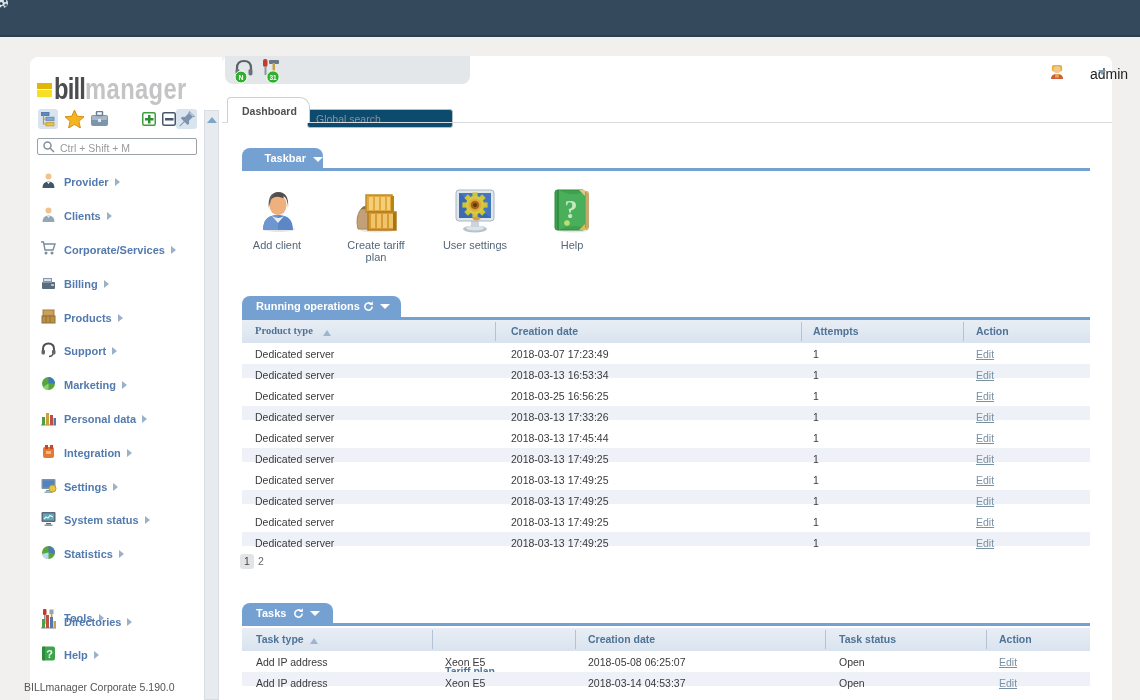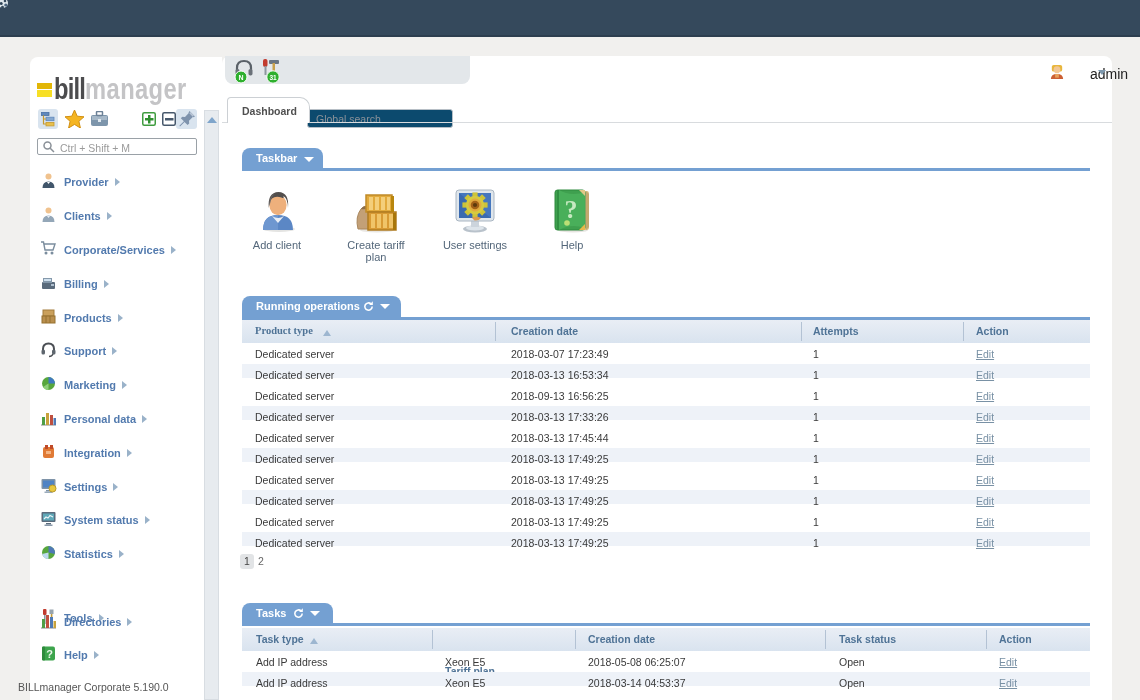--- a/index.html
+++ b/index.html
@@ -195,21 +195,21 @@
         <rect x="6" y="3" width="3" height="13" fill="#bf4f3f"></rect>
         <rect x="10" y="5" width="3" height="11" fill="#4f79b5"></rect>
         <rect x="13.5" y="9" width="2.5" height="7" fill="#c8a23c"></rect>
       </svg><b>Directories</b><span class="arr"></span></div>
     <div class="mitem" style="top:645px;"><svg width="17" height="17" viewBox="0 0 17 17">
         <rect x="2" y="1.5" width="13" height="14" rx="2" fill="#3da44c"></rect>
         <rect x="2" y="1.5" width="3" height="14" rx="1" fill="#2e8a3c"></rect>
         <text x="9.5" y="12.5" font-size="11" font-weight="bold" fill="#eaf6ea" text-anchor="middle" font-family="Liberation Sans">?</text>
       </svg><b>Help</b><span class="arr"></span></div>
   </div>
-<div style="position:absolute;left:18px;top:681px;font-size:10.5px;color:#555;">BILLmanager Corporate 5.190.0</div>
+<div style="position:absolute;left:24px;top:681px;font-size:10.5px;color:#555;">BILLmanager Corporate 5.190.0</div>
 <div id="main"></div>
 <div id="strip"></div>
 <div id="gsearch">Global search</div>
 
 <svg width="26" height="26" style="position:absolute;left:233px;top:58px;">
   <path d="M4 13 L4 10 Q4 3 11 3 Q18 3 18 10 L18 13" fill="none" stroke="#5a6168" stroke-width="2.2"></path>
   <rect x="2.5" y="11" width="4" height="6.5" rx="1.8" fill="#6a7178"></rect>
   <rect x="15.5" y="11" width="4" height="6.5" rx="1.8" fill="#6a7178"></rect>
   <circle cx="8" cy="19" r="6" fill="#2eaf2e" stroke="#fff" stroke-width="1"></circle>
   <text x="8" y="22" font-size="7" font-weight="bold" fill="#fff" text-anchor="middle" font-family="Liberation Sans">N</text>
@@ -227,21 +227,21 @@
   <rect x="3" y="1" width="11" height="7" rx="2" fill="#e8b63c"></rect>
   <circle cx="8.5" cy="6" r="3.6" fill="#f2c795"></circle>
   <path d="M2 16 Q2 10.5 8.5 10.5 Q15 10.5 15 16 Z" fill="#cc5f33"></path>
   <rect x="6.5" y="10.5" width="4" height="4" fill="#e8a05c"></rect>
 </svg>
 <div id="admin">admin</div>
 <div style="position:absolute;left:1098px;top:70px;width:0;height:0;border-left:4.5px solid transparent;border-right:4.5px solid transparent;border-top:5.5px solid #7e98ad;"></div>
 <div id="tabline"></div>
 <div id="tab">Dashboard</div>
 
-<div class="pill" style="left:242px; top:148px; width:81px; padding-left:14px;">Taskbar <span style="display:inline-block;width:0;height:0;border-left:5px solid transparent;border-right:5px solid transparent;border-top:5px solid #fff;margin-left:4px;"></span></div>
+<div class="pill" style="left:242px; top:148px; width:81px; padding-left:14px;text-align:right;">Taskbar <span style="display:inline-block;width:0;height:0;border-left:5px solid transparent;border-right:5px solid transparent;border-top:5px solid #fff;margin-left:4px;"></span></div>
 <div class="hline" style="top:168px;"></div>
 
 <svg width="46" height="46" style="position:absolute;left:254px;top:187px;" viewBox="0 0 46 46">
   <ellipse cx="25" cy="42" rx="16" ry="3" fill="#e4e4e2"></ellipse>
   <path d="M9 43 Q9 28 24 28 Q39 28 39 43 Z" fill="#5b87c5"></path>
   <path d="M9 43 Q9 28 24 28 L24 43 Z" fill="#6e97d0"></path>
   <path d="M18 29 L24 36 L30 29 Q27 31 24 31 Q21 31 18 29 Z" fill="#e9eef5"></path>
   <ellipse cx="24" cy="18" rx="8.6" ry="10.2" fill="#eeb07c"></ellipse>
   <path d="M14.8 21 Q13.2 5.5 24.5 5 Q35.5 5.5 34 21 Q33.8 11.5 29.5 9 Q30.5 12 27.5 10.5 Q21.5 8.5 18 11.5 Q15.5 14 15.3 18 Z" fill="#524e4c"></path>
   <path d="M15 19 Q15 9 21 6.5 Q16.5 10.5 16.3 16 Z" fill="#6e6a68"></path>
@@ -338,21 +338,21 @@
   <span style="left:734px;" class="edit">Edit</span>
     </div>
     <div class="trow alt" style="top:364px;">
   <span style="left:13px;">Dedicated server</span>
   <span style="left:269px;">2018-03-13 16:53:34</span>
   <span style="left:571px;">1</span>
   <span style="left:734px;" class="edit">Edit</span>
     </div>
     <div class="trow" style="top:385px;">
   <span style="left:13px;">Dedicated server</span>
-  <span style="left:269px;">2018-09-13 16:56:25</span>
+  <span style="left:269px;">2018-03-25 16:56:25</span>
   <span style="left:571px;">1</span>
   <span style="left:734px;" class="edit">Edit</span>
     </div>
     <div class="trow alt" style="top:406px;">
   <span style="left:13px;">Dedicated server</span>
   <span style="left:269px;">2018-03-13 17:33:26</span>
   <span style="left:571px;">1</span>
   <span style="left:734px;" class="edit">Edit</span>
     </div>
     <div class="trow" style="top:427px;">

